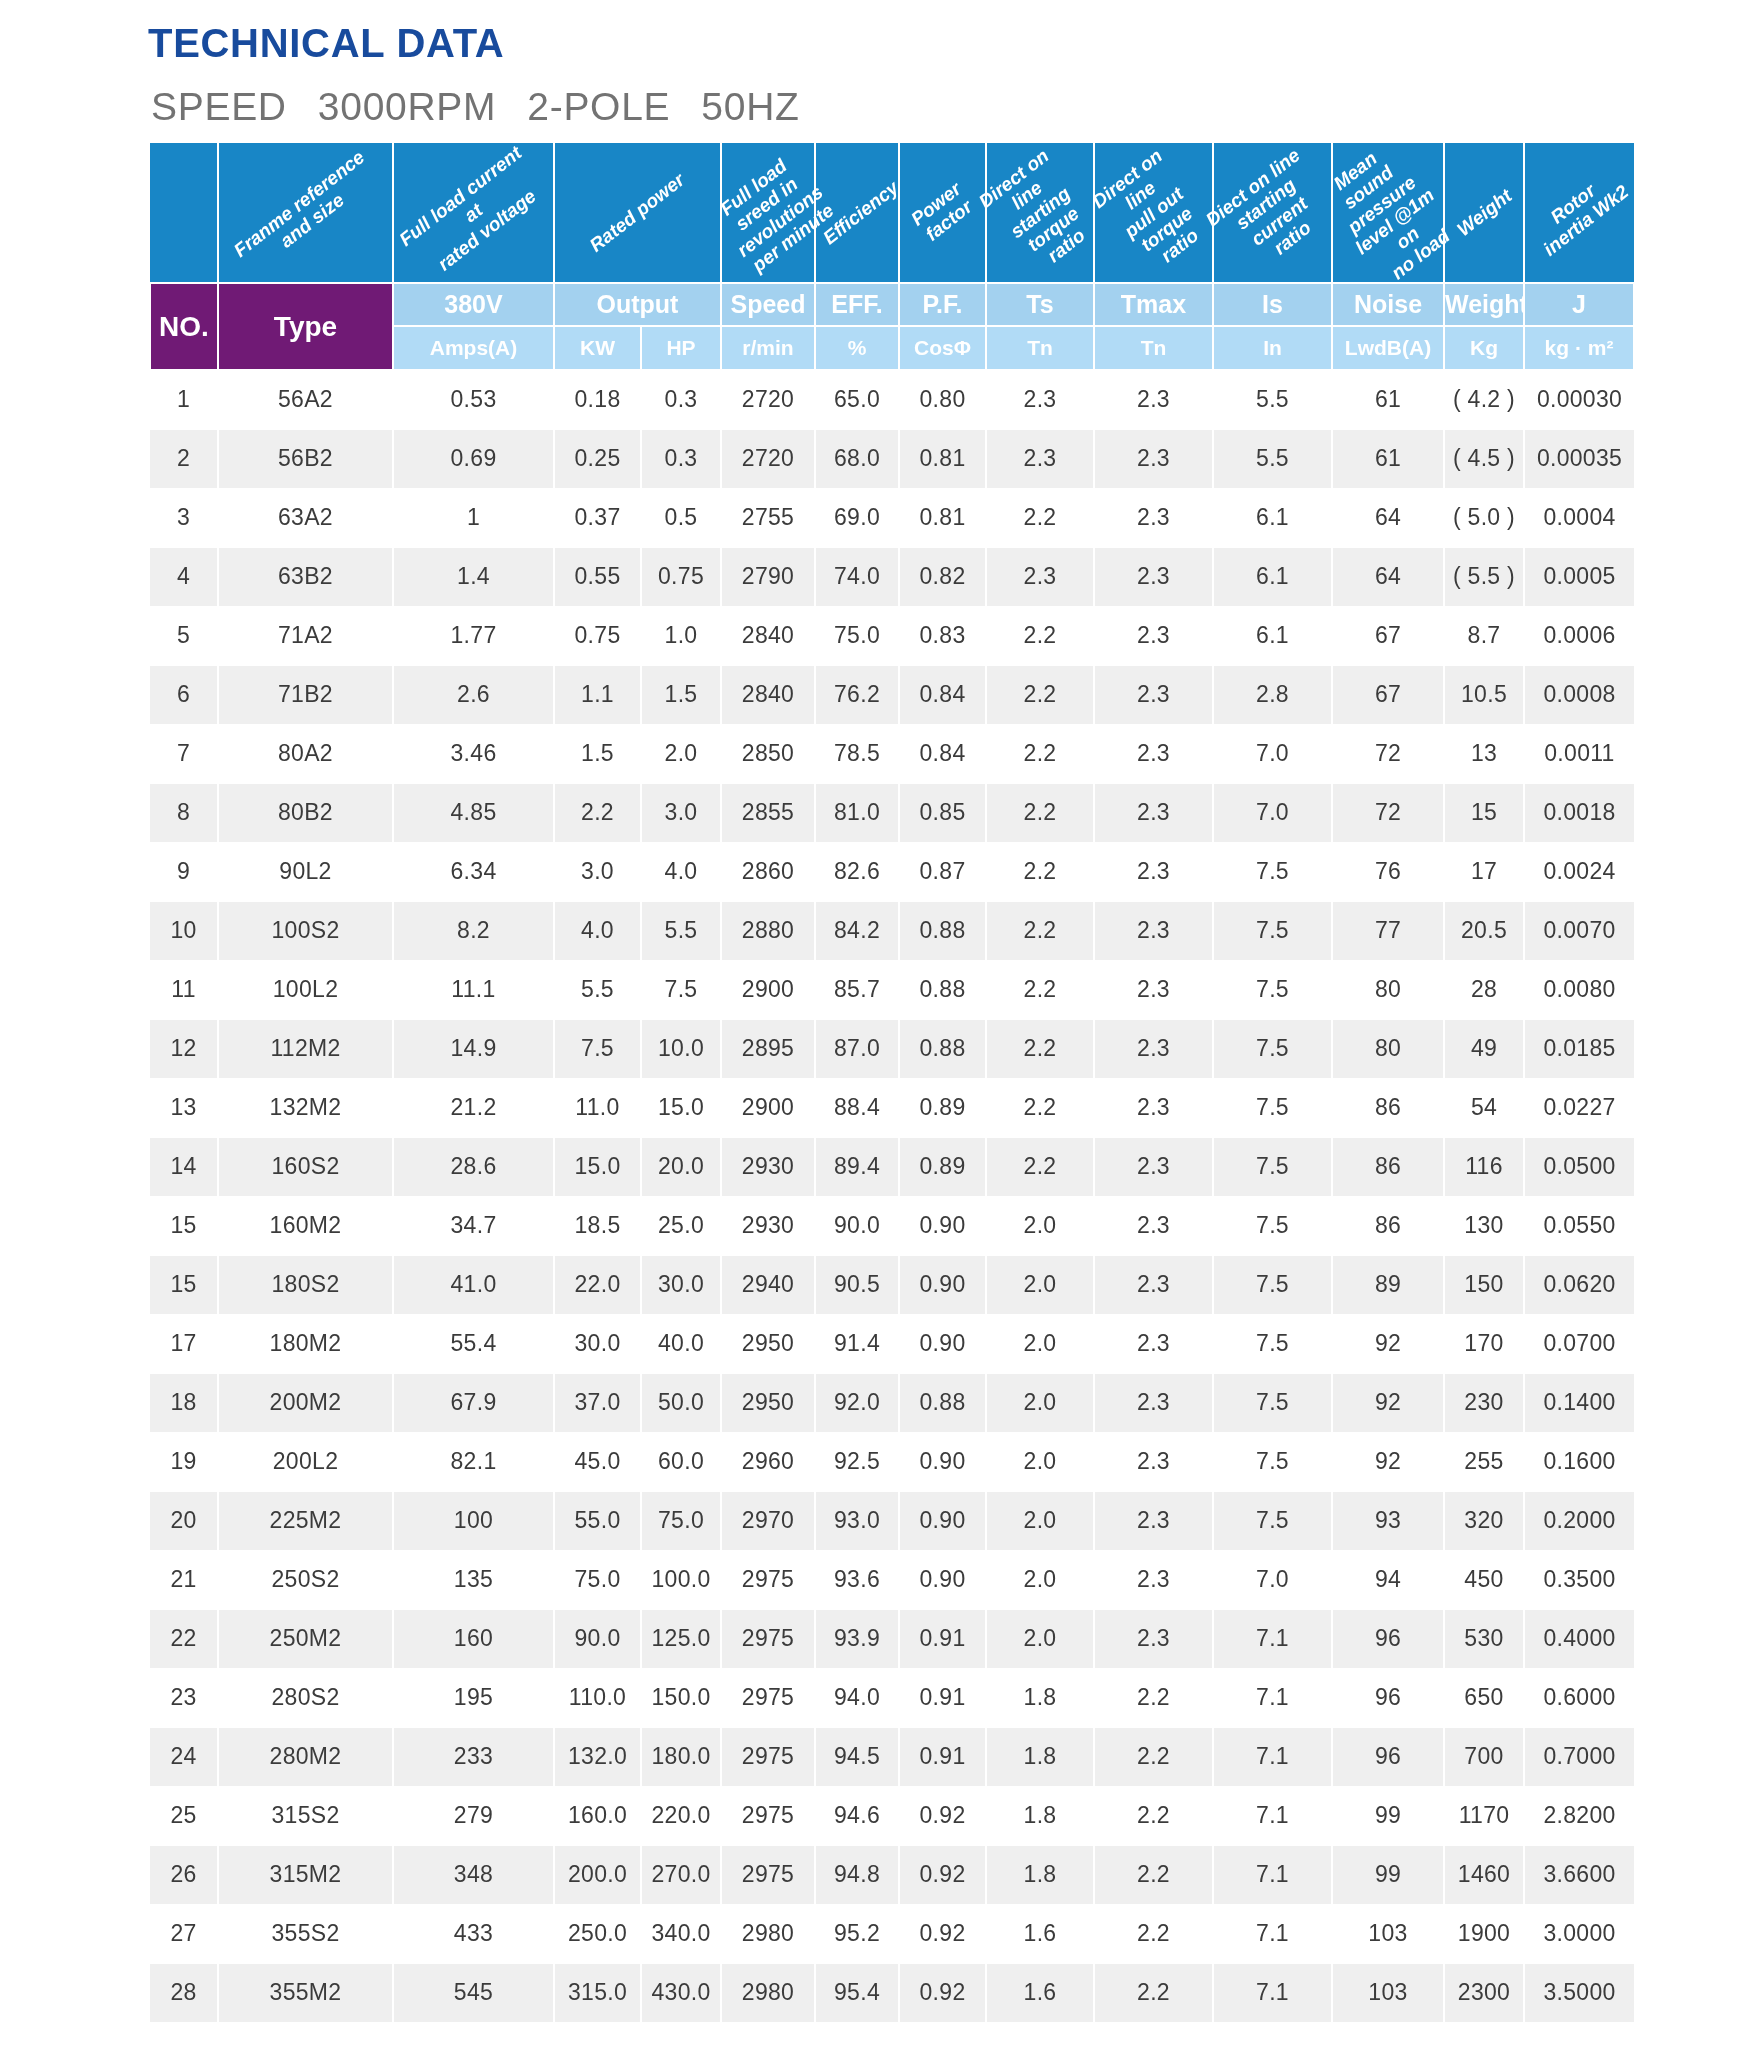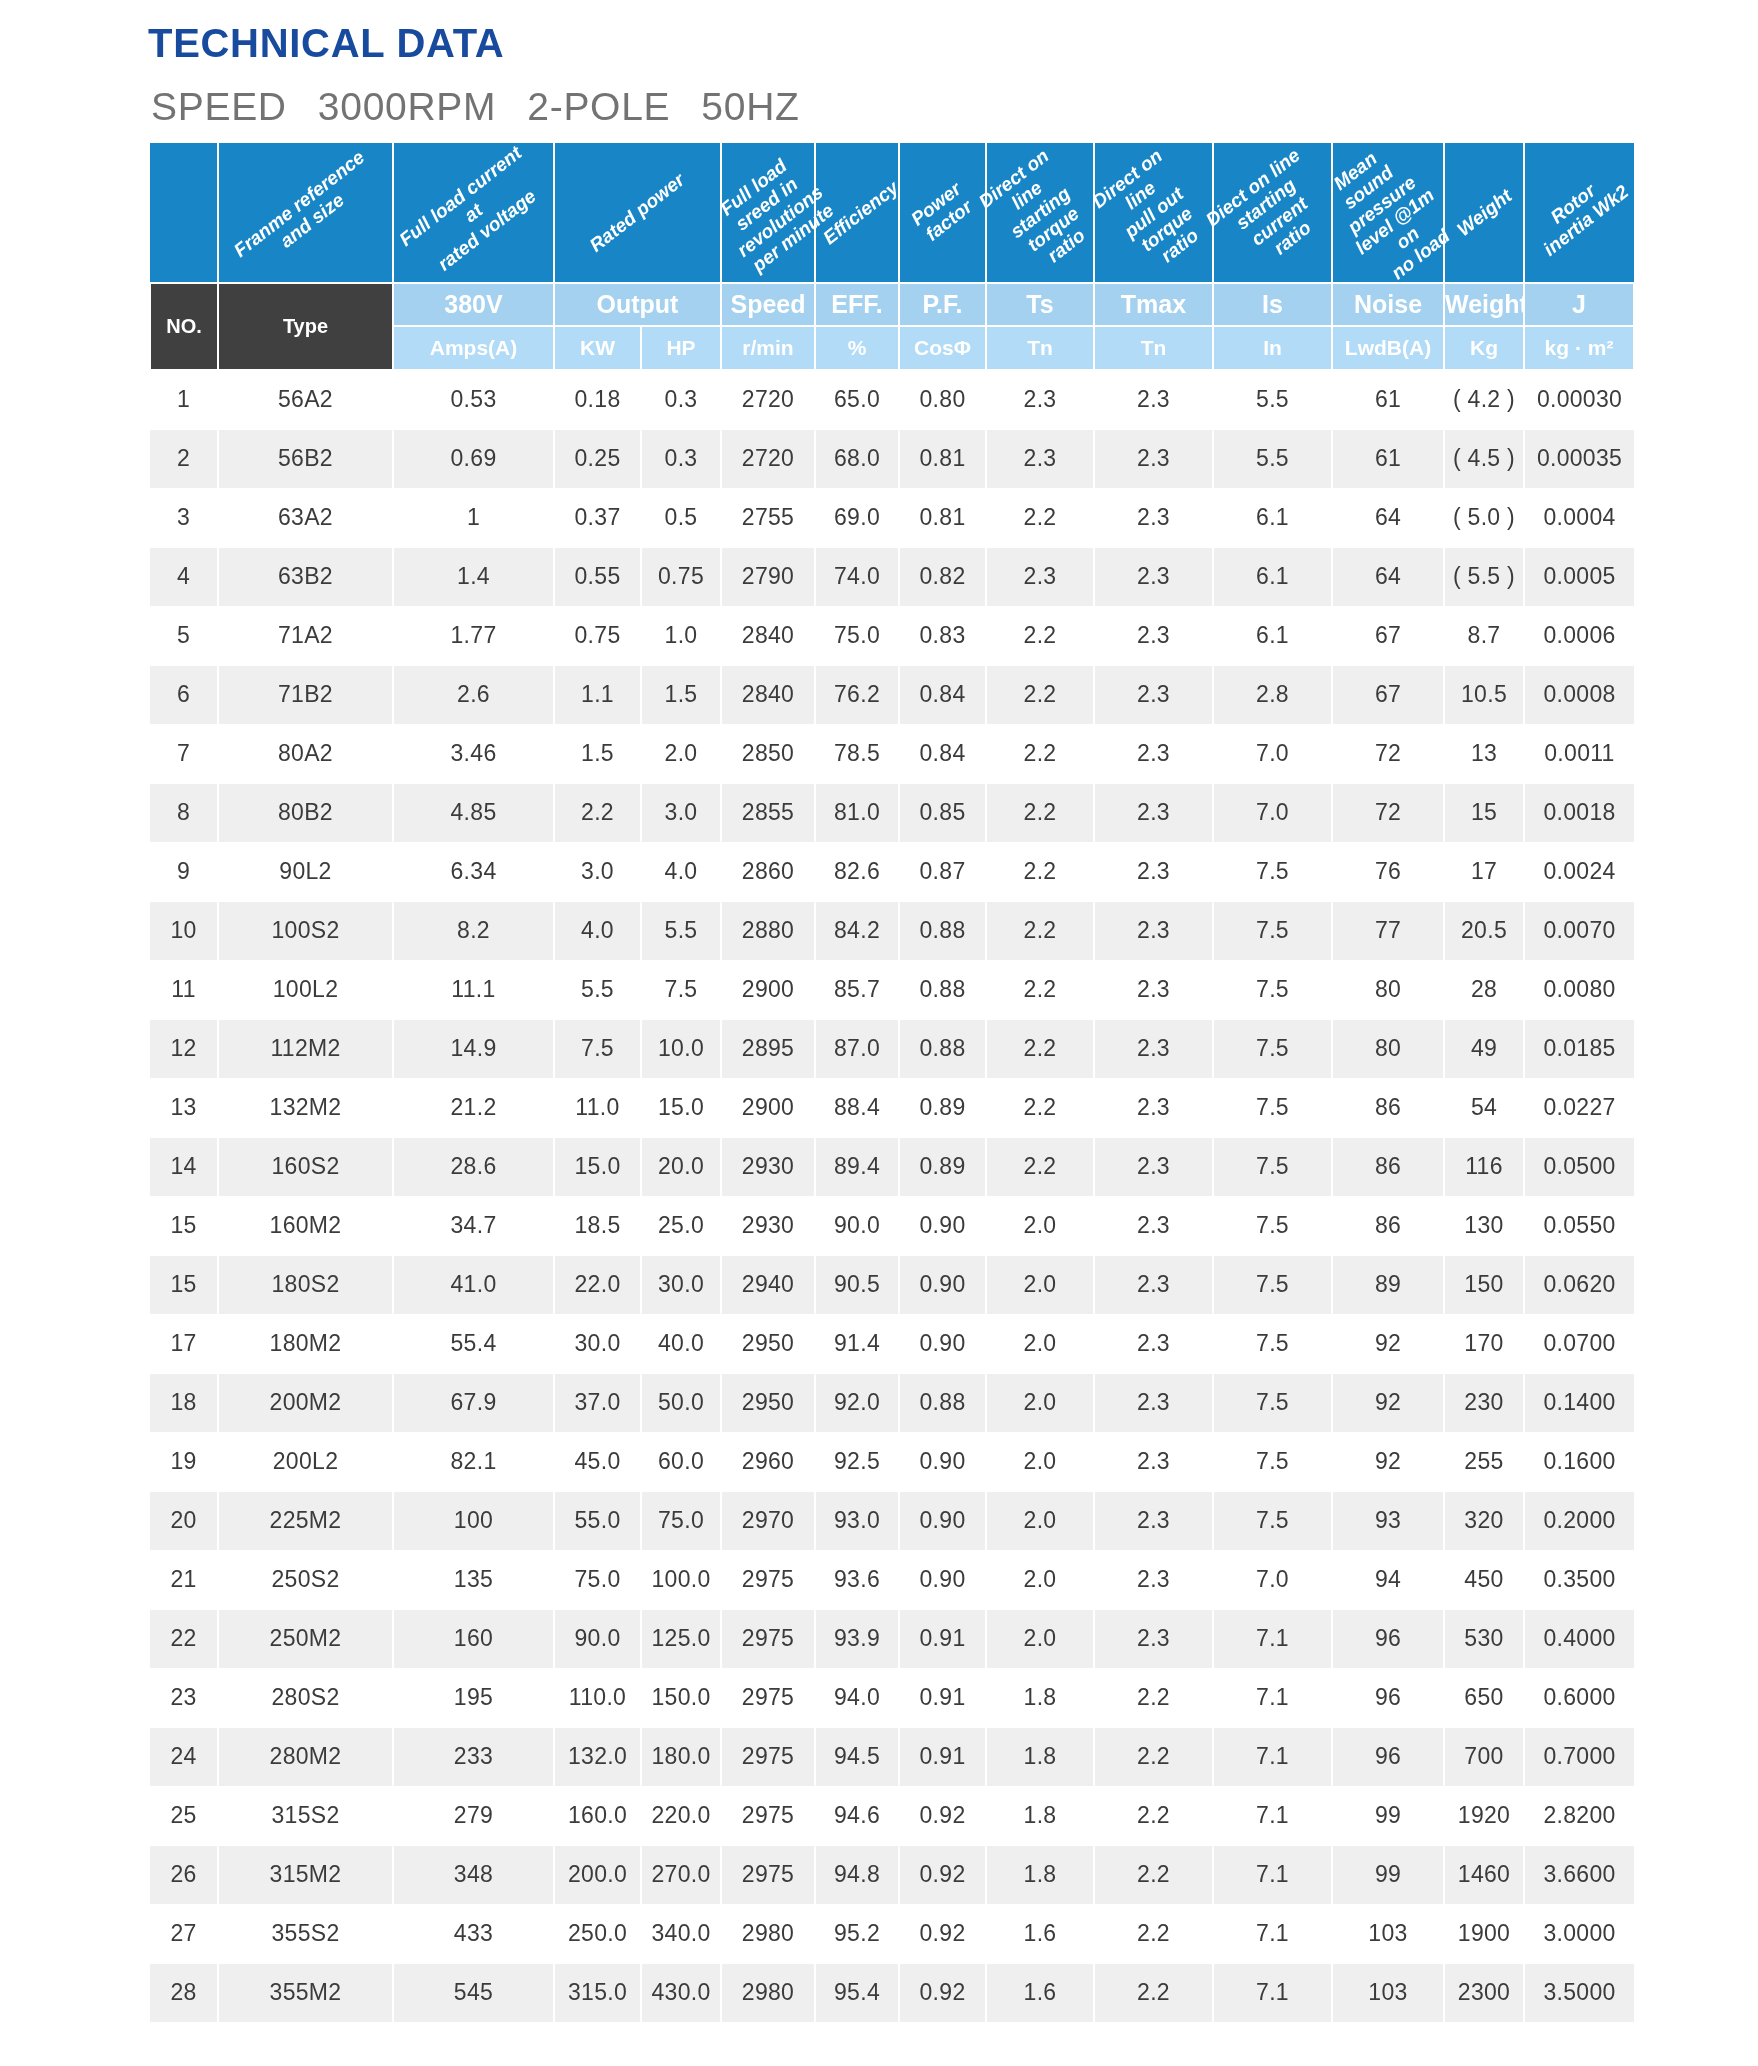--- a/index.html
+++ b/index.html
@@ -53,21 +53,21 @@
   tr.sub-top { height: 43px; }
   tr.sub-bottom { height: 44px; }
   tr.sub-top th, tr.sub-bottom th {
     color: #ffffff; font-weight: bold;
     border: 2.8px solid #ffffff;
     text-align: center; vertical-align: middle;
     padding: 0; overflow: hidden;
   }
   tr.sub-top th { background: #A3D1EF; font-size: 25px; }
   tr.sub-bottom th { background: #B1DBF6; font-size: 21px; }
-  tr.sub-top th.merged { background: #404040; font-size: 20px; }
+  tr.sub-top th.merged { background: #701a75; font-size: 28px; }
 
   
   tbody tr { height: 59px; }
   tbody tr:nth-child(even) { background: #EFEFEF; }
   tbody tr:nth-child(odd) { background: #ffffff; }
   tbody td {
     text-align: center; vertical-align: middle;
     font-size: 23px; color: #3B3B3B;
     border-right: 2.1px solid #ffffff;
     border-top: 1.4px solid #ffffff;
@@ -550,21 +550,21 @@
           <td>279</td>
           <td>160.0</td>
           <td>220.0</td>
           <td>2975</td>
           <td>94.6</td>
           <td>0.92</td>
           <td>1.8</td>
           <td>2.2</td>
           <td>7.1</td>
           <td>99</td>
-          <td>1920</td>
+          <td>1170</td>
           <td>2.8200</td>
         </tr>
         <tr>
           <td>26</td>
           <td>315M2</td>
           <td>348</td>
           <td>200.0</td>
           <td>270.0</td>
           <td>2975</td>
           <td>94.8</td>

